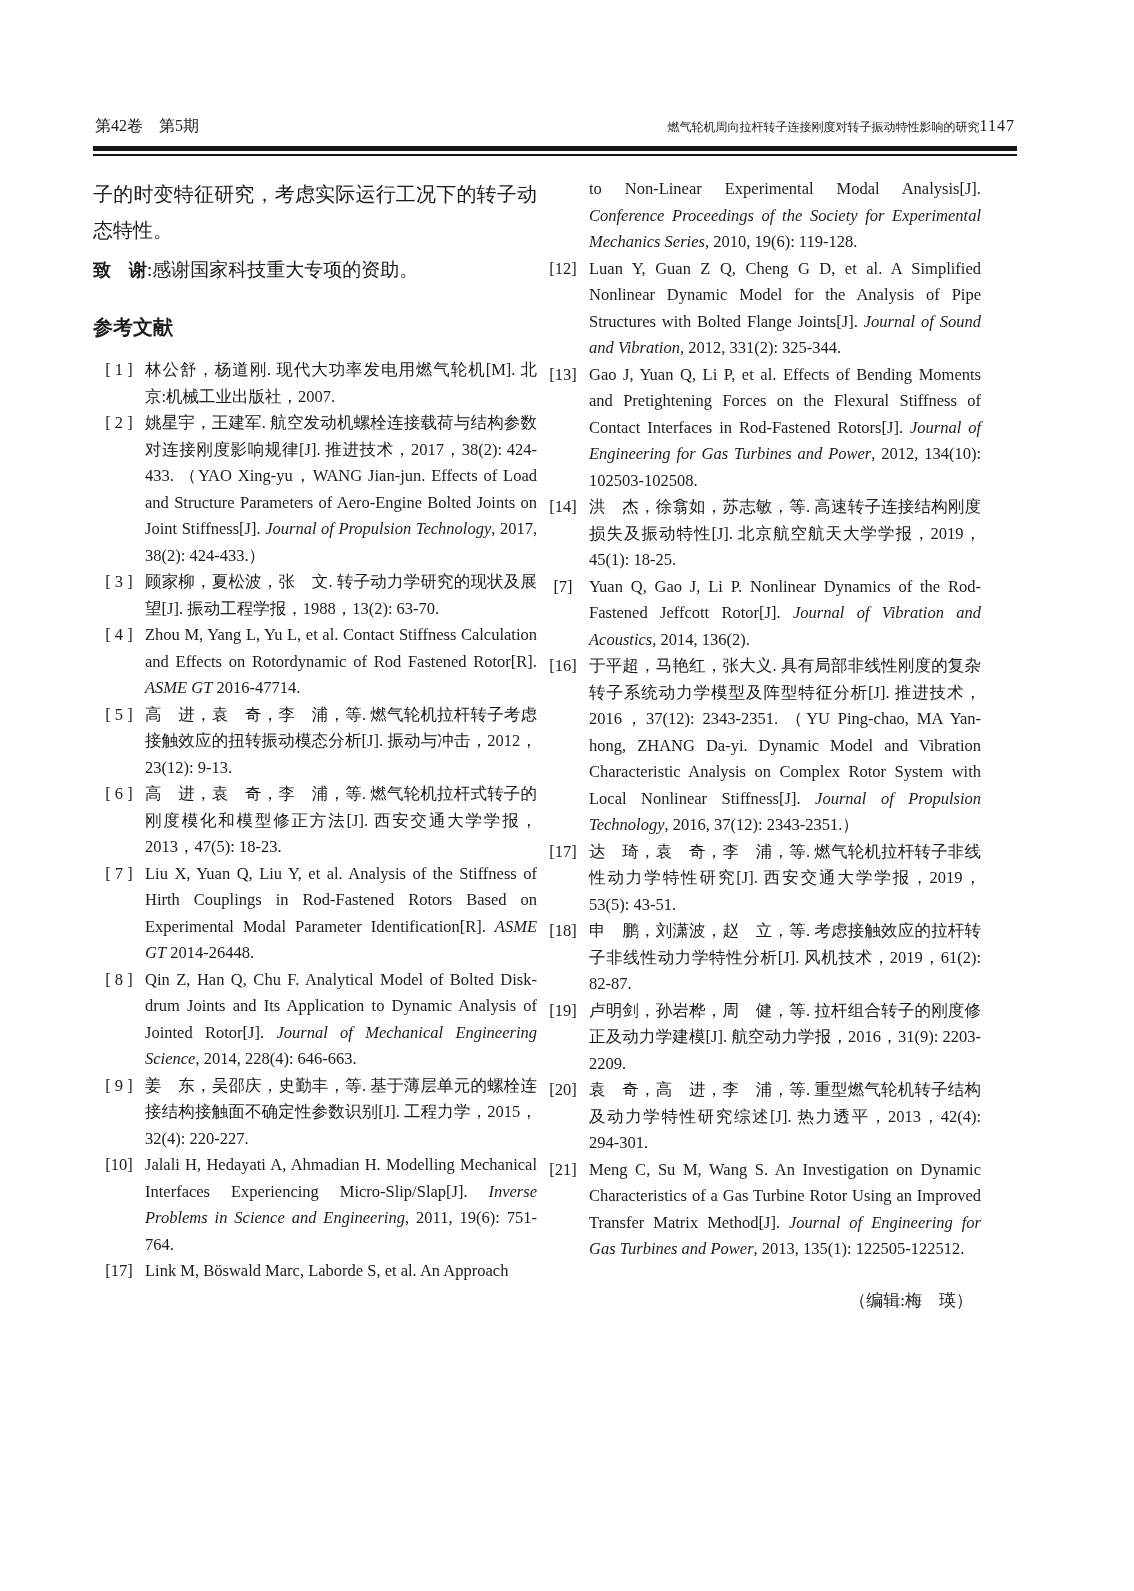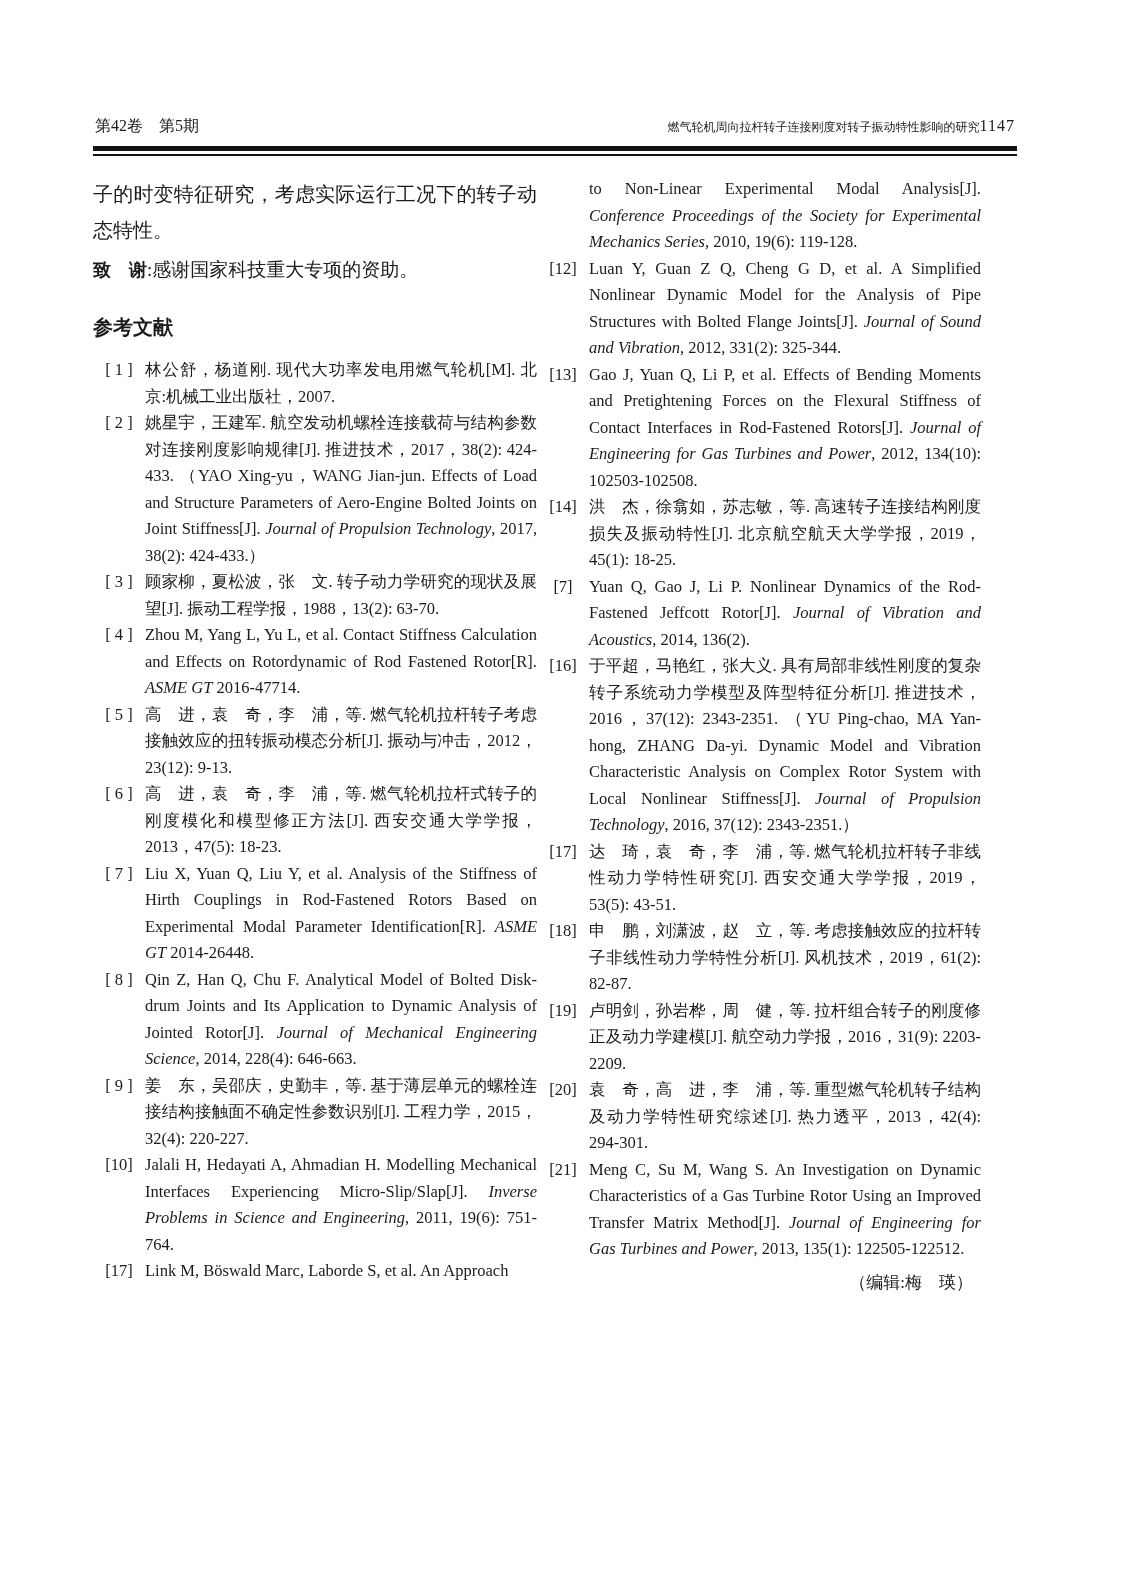--- a/index.html
+++ b/index.html
@@ -71,21 +71,21 @@
     white-space: nowrap;
     text-align: center;
   }
   .ref-text {
     flex: 1;
     text-align: justify;
     text-justify: inter-ideograph;
   }
   .ref-text i { font-style: italic; }
   .editor-note {
-    margin-top: 6px;
+    margin-top: 24px;
     font-size: 17px;
     line-height: 27px;
     text-align: right;
     padding-right: 8px;
   }
 </style>
 </head>
 <body>
 
 <div class="page">

